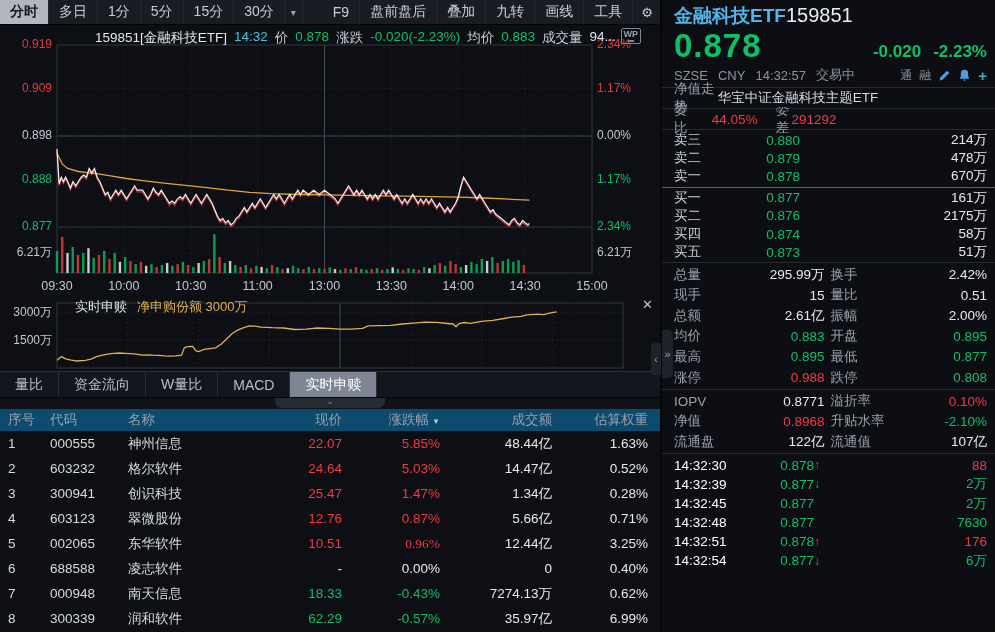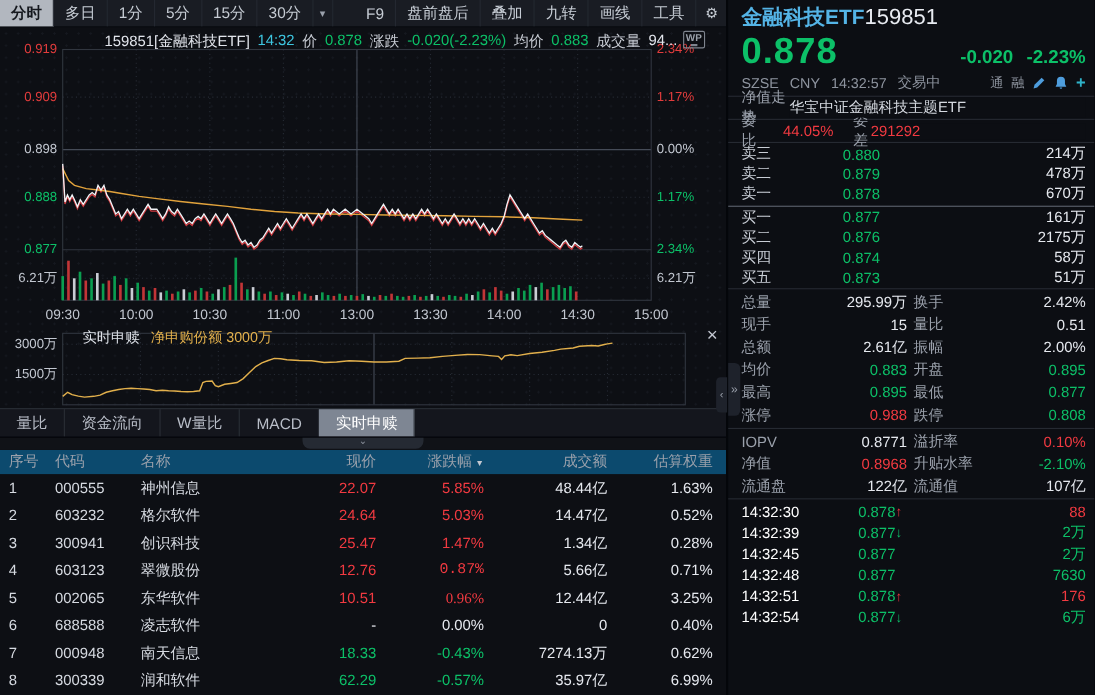--- a/index.html
+++ b/index.html
@@ -354,21 +354,21 @@
             <div class="td c-price num" style="color: var(--red);">25.47</div>
             <div class="td c-pct num" style="color: var(--red);">1.47%</div>
             <div class="td c-turn num c-w">1.34亿</div>
             <div class="td c-wt num c-w">0.28%</div>
           </div>
           <div class="tbl-row">
             <div class="td c-seq">4</div>
             <div class="td c-code">603123</div>
             <div class="td c-name">翠微股份</div>
             <div class="td c-price num" style="color: var(--red);">12.76</div>
-            <div class="td c-pct num" style="color: var(--red); font-family: Liberation Mono, monospace;">0.87%</div>
+            <div class="td c-pct num" style="color: var(--red);">0.87%</div>
             <div class="td c-turn num c-w">5.66亿</div>
             <div class="td c-wt num c-w">0.71%</div>
           </div>
           <div class="tbl-row">
             <div class="td c-seq">5</div>
             <div class="td c-code">002065</div>
             <div class="td c-name">东华软件</div>
             <div class="td c-price num" style="color: var(--red);">10.51</div>
             <div class="td c-pct num" style="color: var(--red); font-family: Liberation Serif, serif;">0.96%</div>
             <div class="td c-turn num c-w">12.44亿</div>

